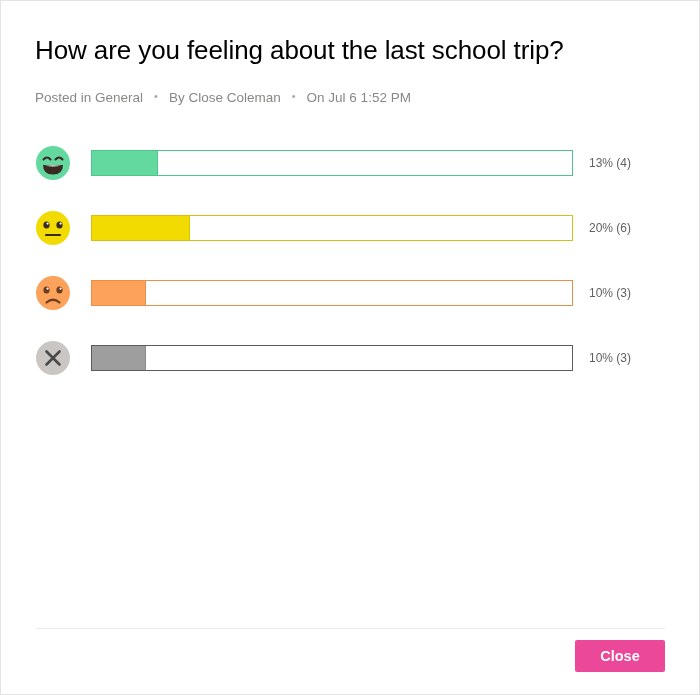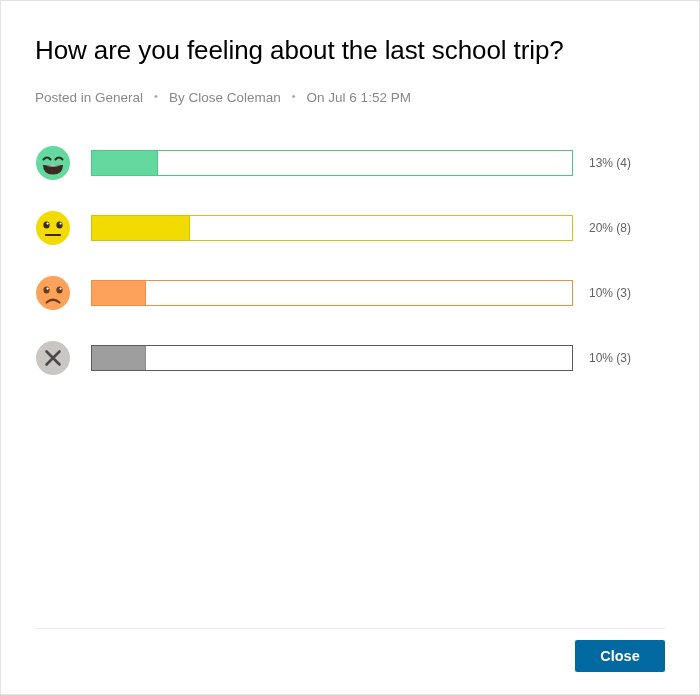--- a/index.html
+++ b/index.html
@@ -102,21 +102,21 @@
     right: 34px;
     bottom: 22px;
     display: flex;
     justify-content: flex-end;
   }
   .close-btn {
     box-sizing: border-box;
     min-width: 90px;
     height: 32px;
     padding: 0 18px;
-    background: #0369a1;
+    background: #ec4899;
     color: #ffffff;
     border: none;
     border-radius: 2px;
     font-family: "Liberation Sans", sans-serif;
     font-size: 14.5px;
     font-weight: 600;
     cursor: pointer;
   }
 </style>
 </head>
@@ -158,21 +158,21 @@
           <ellipse cx="24.5" cy="15" rx="3.1" ry="3.6" fill="#3b2a24"></ellipse>
           <circle cx="12.6" cy="13.6" r="1.15" fill="#ffffff"></circle>
           <circle cx="25.6" cy="13.6" r="1.15" fill="#ffffff"></circle>
           <line x1="11" y1="25" x2="25" y2="25" stroke="#3b2a24" stroke-width="2.2" stroke-linecap="round"></line>
         </svg>
         <div class="track-wrap">
           <div class="track" style="border-color: rgb(212, 191, 22);">
             <div class="fill" style="width: 20.3%; background: rgb(242, 219, 0);"></div>
           </div>
         </div>
-        <div class="pct">20% (8)</div>
+        <div class="pct">20% (6)</div>
       </div>
       <div class="row">
         <svg viewBox="0 0 36 36" class="emoji">
           <circle cx="18" cy="18" r="17" fill="#fca25b"></circle>
           <ellipse cx="11.5" cy="15" rx="3.1" ry="3.6" fill="#6b3d1e"></ellipse>
           <ellipse cx="24.5" cy="15" rx="3.1" ry="3.6" fill="#6b3d1e"></ellipse>
           <circle cx="12.6" cy="13.6" r="1.15" fill="#ffffff"></circle>
           <circle cx="25.6" cy="13.6" r="1.15" fill="#ffffff"></circle>
           <path d="M11.5 27.5 Q18 22 24.5 27.5" stroke="#6b3d1e" stroke-width="2.2" fill="none" stroke-linecap="round"></path>
         </svg>

